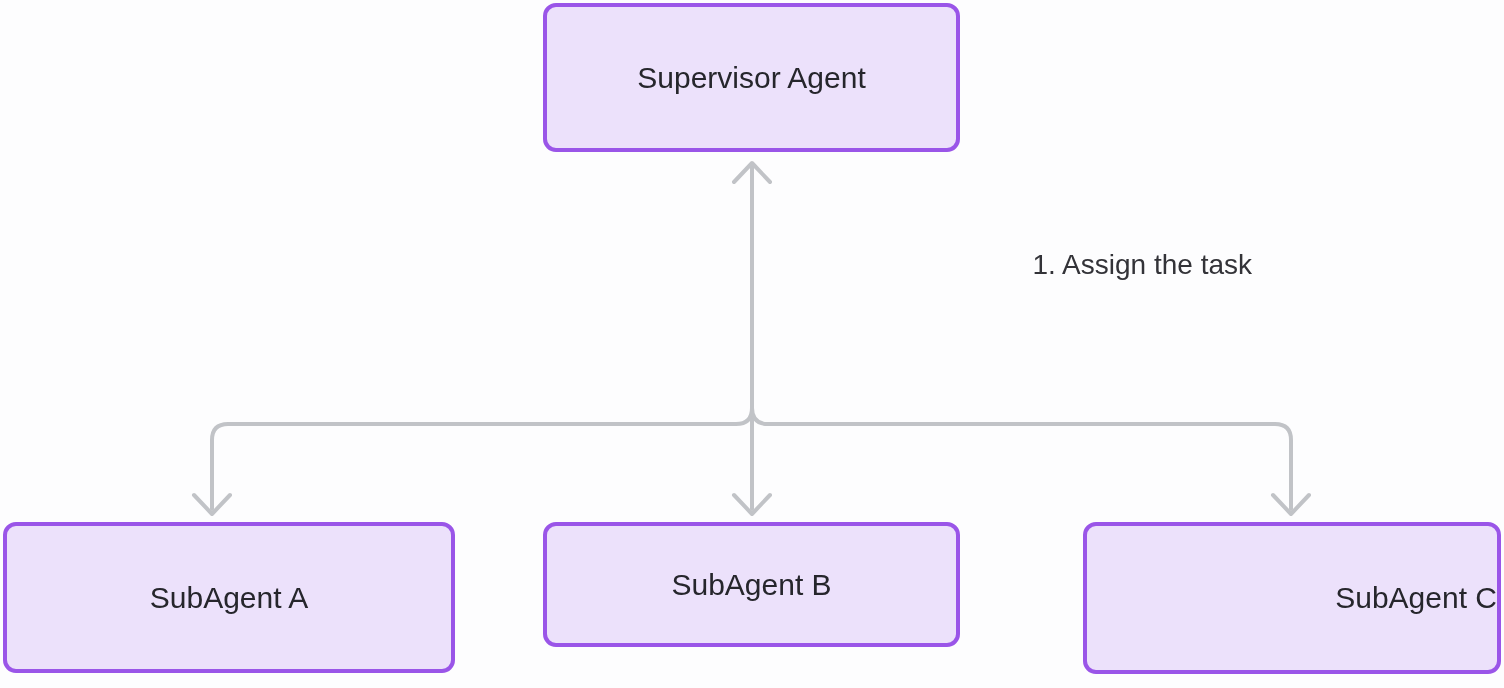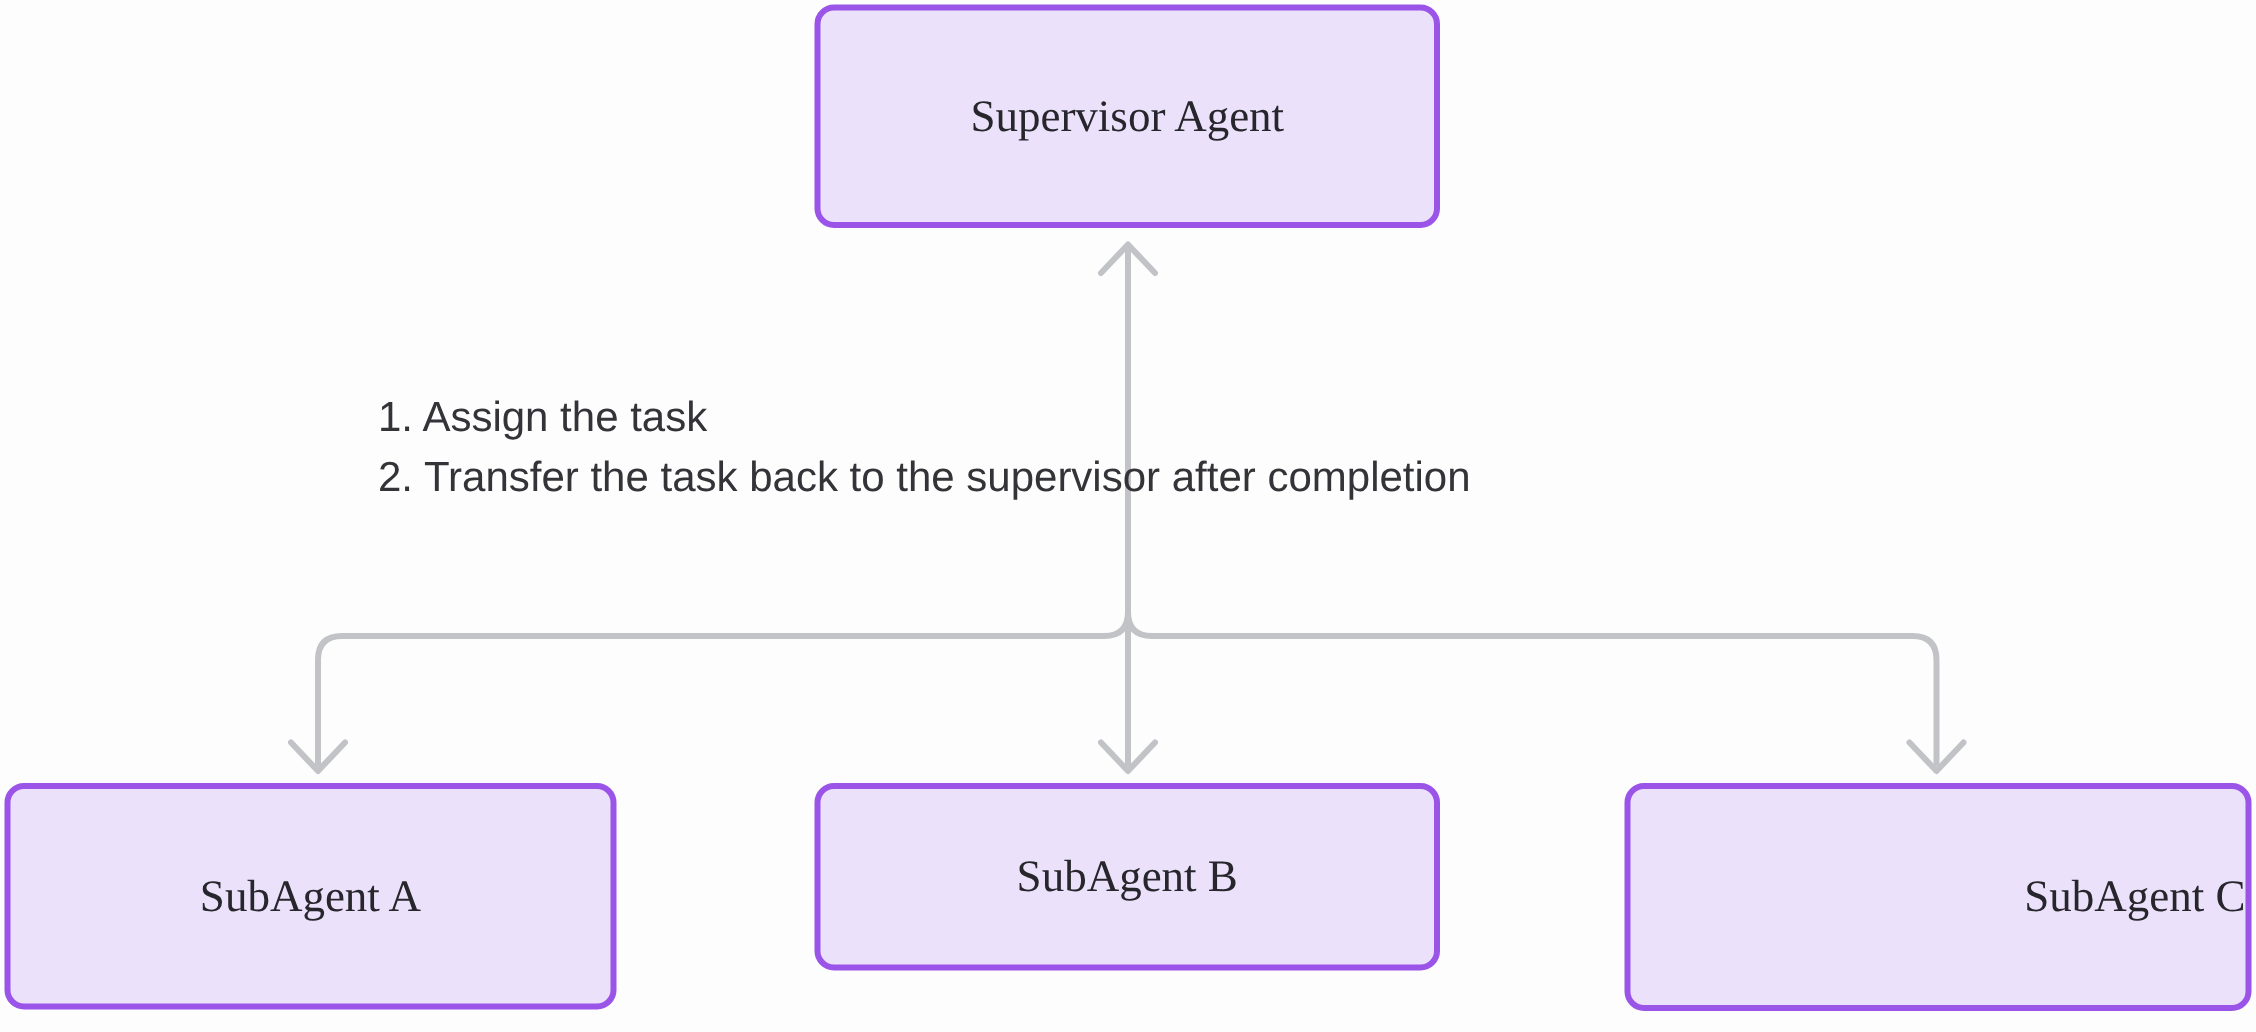--- a/index.html
+++ b/index.html
@@ -35,32 +35,31 @@
   .node {
     position: absolute;
     background: var(--node-fill);
     border: 4px solid var(--node-border);
     border-radius: 13px;
     display: flex;
     align-items: center;
     justify-content: center;
     color: var(--node-text);
     font-size: 30px;
-    font-family: Liberation Serif, serif;
   }
   .node-supervisor { left: 543px; top: 3px;   width: 417px; height: 149px; }
-  .node-sub-a      { left: 3px;   top: 522px; width: 408px; height: 151px; }
+  .node-sub-a      { left: 3px;   top: 522px; width: 452px; height: 151px; }
   .node-sub-b      { left: 543px; top: 522px; width: 417px; height: 125px; }
   .node-sub-c      { left: 1083px;top: 522px; width: 418px; height: 152px; justify-content: flex-end; }
   .edge-label {
     position: absolute;
     left: 252px;
-    top: 258px;
+    top: 245px;
     width: 1000px;
-    text-align: left;
+    text-align: right;
     color: var(--label-text);
     font-size: 28px;
     line-height: 40px;
     white-space: nowrap;
   }
 </style>
 </head>
 <body>
 
 <div class="canvas">
@@ -74,21 +73,20 @@
     <path d="M752 408 Q752 424 768 424 H1275 Q1291 424 1291 440 V509"></path>
 
     <path d="M734 182 L752 163 L770 182"></path>
     <path d="M194 495 L212 514 L230 495"></path>
     <path d="M734 495 L752 514 L770 495"></path>
     <path d="M1273 495 L1291 514 L1309 495"></path>
   </svg>
 
   <div class="edge-label">
     <div>1. Assign the task</div>
-    <div>2. Transfer the task back to the supervisor after completion</div>
   </div>
 
   <div class="node node-supervisor">
     <span>Supervisor Agent</span>
   </div>
 
   <div class="node node-sub-a">
     <span>SubAgent A</span>
   </div>
 

